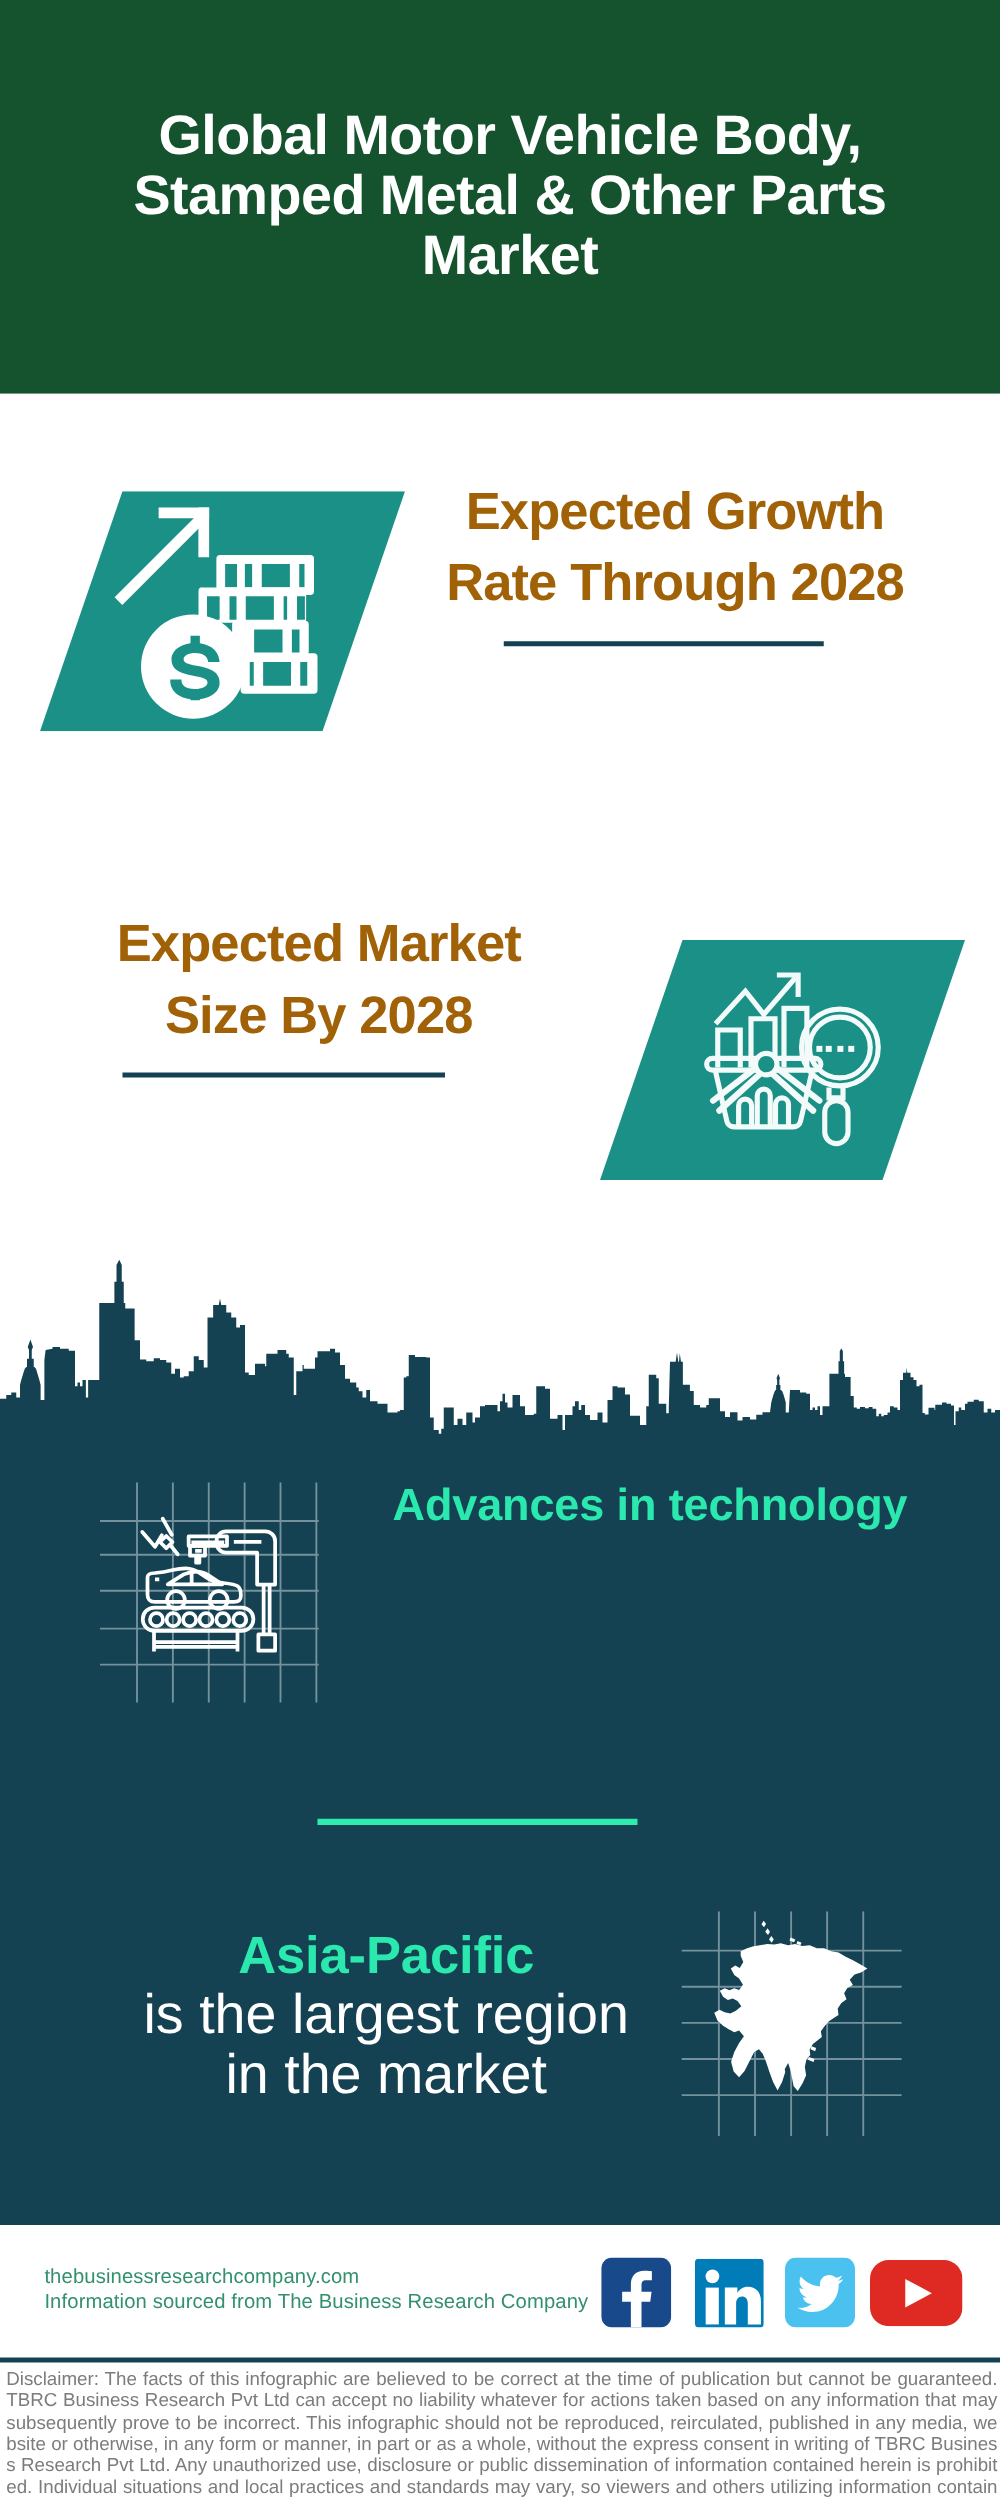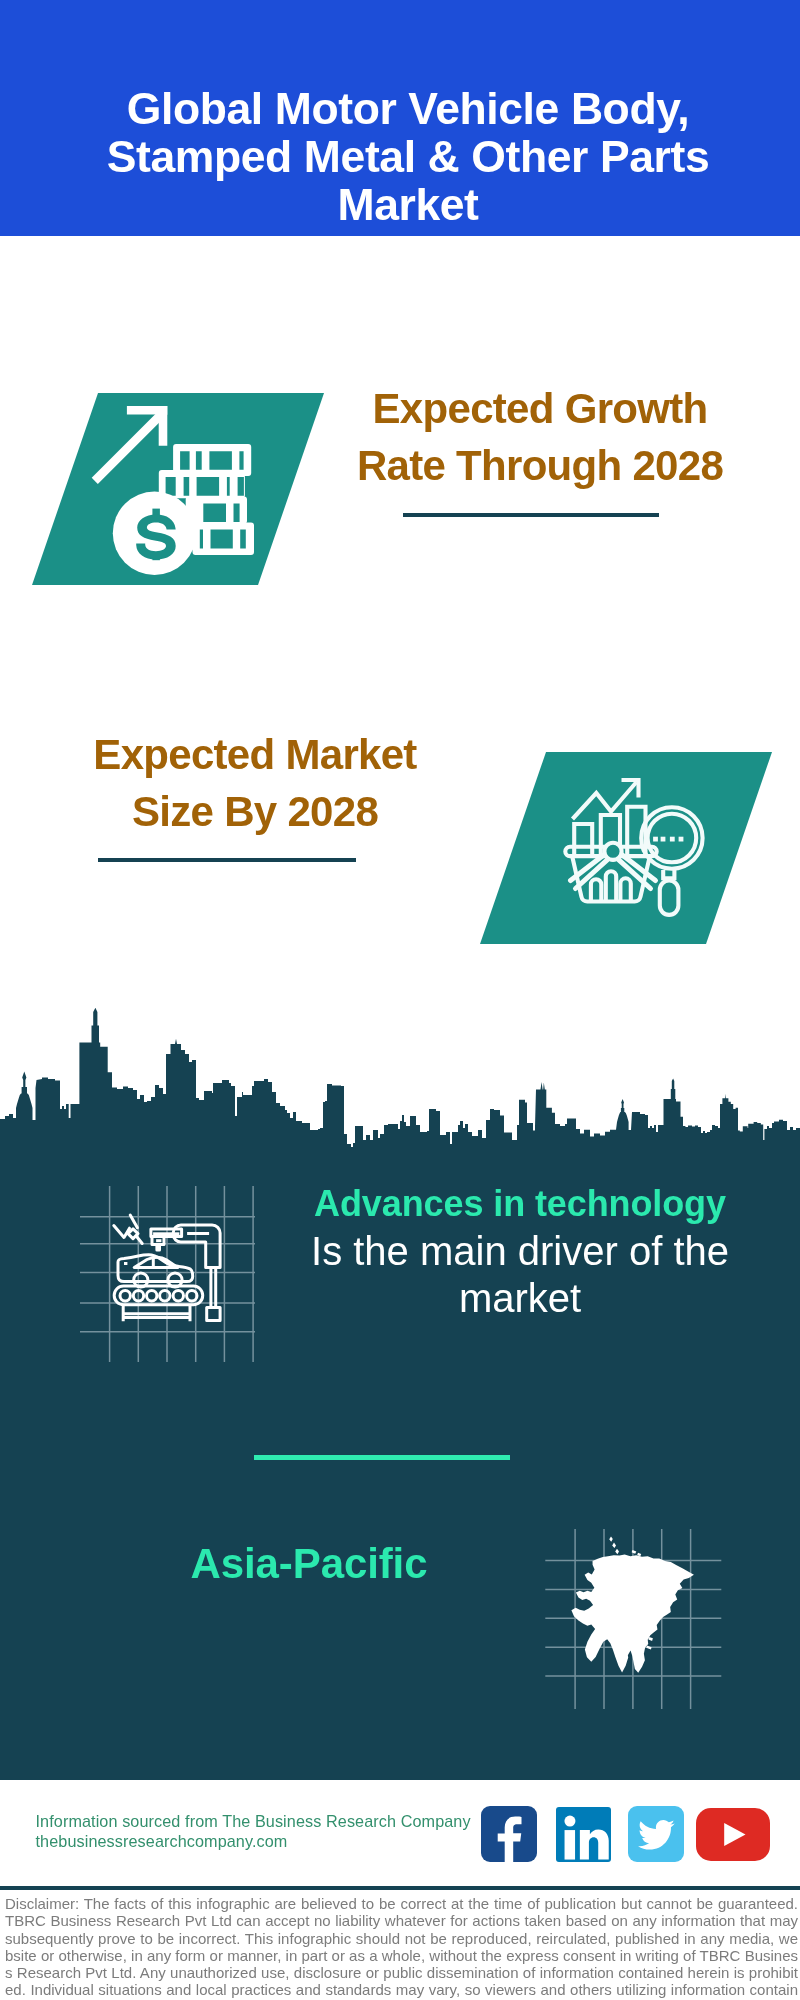--- a/index.html
+++ b/index.html
@@ -1,20 +1,20 @@
 <!DOCTYPE html>
 <html><head>
 <meta charset="utf-8">
 <style>
   * { margin:0; padding:0; box-sizing:border-box; }
   html,body { width:800px; height:2000px; }
   body { font-family:"Liberation Sans", sans-serif; background:#fff; overflow:hidden; }
   .page { position:relative; width:800px; height:2000px; }
 
-  .header { position:absolute; left:0; top:0; width:800px; height:236px; background:#1d4ed8; }
+  .header { position:absolute; left:0; top:0; width:800px; height:315px; background:#14532d; }
   .header h1 { position:absolute; left:58px; top:84.5px; width:700px; text-align:center;
       color:#fff; font-size:44.5px; font-weight:bold; line-height:48.2px; letter-spacing:-0.4px; }
 
   .white-band { position:absolute; left:0; top:315px; width:800px; height:806px; background:#fff; }
 
   
   .para { position:absolute; }
   .stat1-shape { left:32px; top:393px; width:292px; height:192px; }
   .stat1-text { position:absolute; left:340px; top:381px; width:400px; text-align:center; }
   .stat-title { color:#a16207; font-size:42px; font-weight:bold; line-height:56.6px; letter-spacing:-0.7px;
@@ -215,43 +215,43 @@
       <circle cx="86.8" cy="111.7" r="5.2"></circle>
       <circle cx="100.3" cy="111.7" r="5.2"></circle>
       <circle cx="113.8" cy="111.7" r="5.2"></circle>
       <path d="M45.2,120.7 v16.5 M112,120.7 v16.5"></path>
       <path d="M45.2,129.7 h66.8 M45.2,133.5 h66.8"></path>
     </g>
   </svg>
 
   <div class="blocktext" id="block3">
     <span class="hl">Advances in technology</span>
-    <span class="sub">Is the main driver of the
-market</span>
   </div>
 
   <div class="divider"></div>
 
   <svg class="gridbox" id="grid4" viewBox="0 0 180 180">
     <g stroke="#74919D" stroke-width="1.5" fill="none">
       <path d="M30.1,0 v180 M59,0 v180 M87.9,0 v180 M116.7,0 v180 M145.6,0 v180"></path>
       <path d="M0.3,31.5 h176 M0.3,60.4 h176 M0.3,89.3 h176 M0.3,118.2 h176 M0.3,147.1 h176"></path>
     </g>
     <path d="M47.56,32.09 L52.7,29.66 L57.83,28.04 L62.96,27.22 L68.73,26.25 L74.5,26.57 L79.63,25.6 L85.41,27.22 L91.18,26.25 L96.95,27.87 L102.72,27.22 L108.49,29.5 L114.27,29.5 L120.04,32.09 L125.81,33.07 L131.58,36.32 L137.36,39.24 L143.13,42.49 L148.9,45.73 L143.77,48.98 L138.64,50.6 L134.79,54.83 L137.36,59.05 L132.87,61.32 L130.3,65.54 L132.22,70.41 L128.12,73.33 L125.17,77.88 L125.81,83.08 L121.71,85.67 L118.11,87.95 L114.91,91.52 L111.7,96.07 L112.47,100.61 L108.62,103.53 L105.29,106.13 L102.72,110.68 L103.24,114.9 L100.16,118.47 L98.87,124.64 L99.9,131.14 L97.08,137.63 L93.23,143.8 L89.89,139.9 L88.61,133.41 L87.33,126.91 L85.53,121.39 L82.97,125.94 L81.43,132.43 L79.38,128.86 L78.09,122.37 L76.55,117.17 L79.12,113.93 L81.69,120.1 L83.22,128.54 L80.66,136.66 L77.07,143.48 L73.48,136.66 L70.4,128.21 L67.83,120.42 L65.27,114.25 L62.19,110.35 L58.34,112.63 L54.49,120.1 L50.64,127.89 L46.28,132.76 L41.92,128.21 L39.87,120.42 L42.43,112.63 L46.28,105.48 L50.13,99.96 L46.28,95.42 L42.43,96.71 L37.94,94.44 L33.45,91.52 L28.97,87.3 L26.4,81.13 L30.63,78.85 L34.74,80.8 L39.23,81.78 L43.72,79.5 L48.08,75.93 L45.0,71.71 L41.15,69.76 L37.3,71.06 L33.45,68.46 L30.89,63.59 L34.74,61.64 L38.59,63.27 L42.43,61.64 L46.28,62.94 L49.36,58.72 L46.28,53.85 L42.43,50.93 L39.61,45.73 L43.2,43.46 L46.8,45.41 L49.62,40.54 L47.56,35.67 Z M66.0,7.5 l1.8,2.6 l-1.6,2.6 l-2.0,-2.4 z M69.0,13.6 l2.0,2.8 l-1.6,2.6 l-2.2,-2.6 z M72.0,19.8 l2.0,2.6 l-1.6,2.8 l-2.2,-2.6 z M87.5,21.0 l3.8,1.5 l-1.1,2.3 l-3.6,-1.5 z M93.0,23.8 l3.2,1.3 l-0.9,2.1 l-3.1,-1.3 z M107.0,68.0 l2.3,3.3 l1.2,4.8 l-1.8,0.9 l-2.1,-4.4 l-1.4,-3.4 z M104.5,78.5 l2.5,2.5 l2.8,5.1 l-2.3,1.6 l-2.8,-4.2 l-1.6,-3.2 z M101.5,90.0 l1.9,1.9 l1.6,3.4 l-2.3,0.9 l-1.7,-3.2 z M96.0,110.5 l5.7,1.7 l-0.7,2.7 l-6.0,-1.8 z M104.2,108.0 l3.7,1.3 l-0.8,2.6 l-3.7,-1.5 z M92.0,115.0 l6.4,2.4 l-0.8,2.6 l-6.4,-2.2 z M102.0,116.5 l4.6,1.7 l-0.7,2.3 l-4.6,-1.8 z" fill="#FFFFFF"></path>
   </svg>
 
   <div class="blocktext" id="block4">
     <span class="hl">Asia-Pacific</span>
+    <span class="sub">is the largest region
+in the market</span>
   </div>
 
   <div class="footer-bg"></div>
   <div class="footer">
     <div class="footer-info">
+      <div>thebusinessresearchcompany.com</div>
       <div>Information sourced from The Business Research Company</div>
-      <div>thebusinessresearchcompany.com</div>
     </div>
 
     <svg class="social" id="fb" viewBox="0 0 56 56">
       <rect x="0" y="0" width="56" height="56" rx="9" ry="9" fill="#184A8B"></rect>
       <path d="M32.2,56 V35.4 h7.0 l1.05,-8.1 h-8.05 v-5.2 c0,-2.35 0.65,-3.95 4.0,-3.95 h4.3 V10.9
                c-0.75,-0.1 -3.3,-0.32 -6.3,-0.32 c-6.25,0 -10.5,3.8 -10.5,10.8 v6.0 h-7.0 v8.1 h7.0 V56 Z" fill="#fff"></path>
     </svg>
 
     <svg class="social" id="li" viewBox="0 0 56 56">
       <rect x="0" y="0" width="56" height="56" rx="3" ry="3" fill="#007CB8"></rect>

